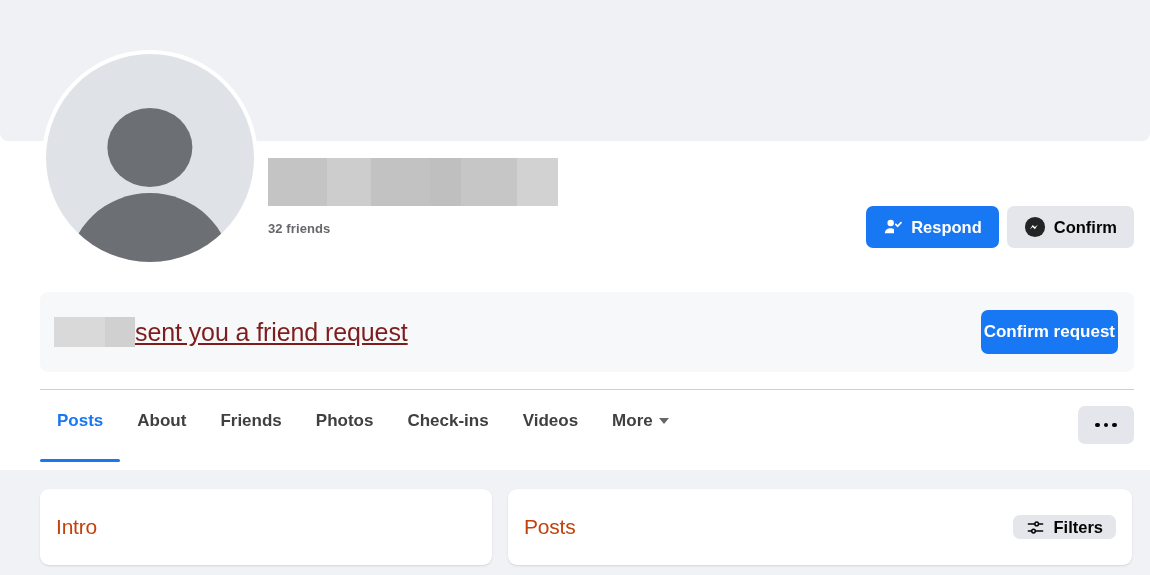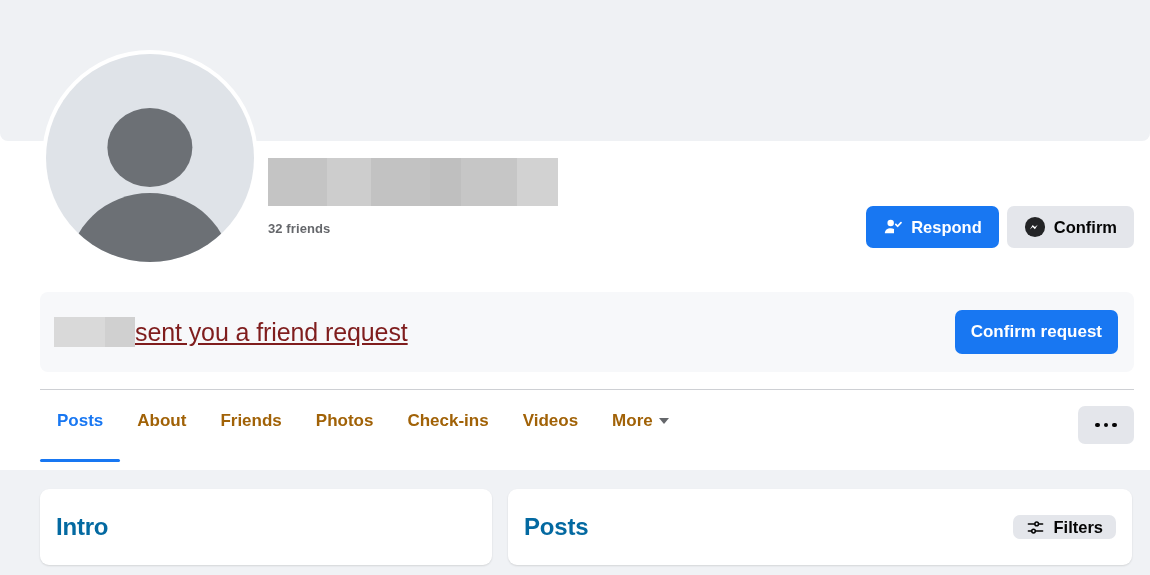--- a/index.html
+++ b/index.html
@@ -157,21 +157,21 @@
     letter-spacing: -.1px;
     text-decoration: underline;
   }
   .banner-actions {
     margin-left: auto;
     display: flex;
     gap: 8px;
   }
   .btn-request {
     height: 44px;
-    padding: 0 16px;
+    padding: 0 3px;
     font-size: 17px;
     border-radius: 7px;
   }
 
   
   .divider {
     position: absolute;
     left: 40px;
     top: 389px;
     width: 1094px;
@@ -192,21 +192,21 @@
   .tabs { display: flex; height: 100%; }
   .tab {
     position: relative;
     display: flex;
     align-items: center;
     gap: 6px;
     height: 100%;
     padding: 0 17px;
     font-size: 17px;
     font-weight: 600;
-    color: #a16207;
+    color: #404040;
     cursor: pointer;
     user-select: none;
     background: none;
     border: none;
     font-family: "Liberation Sans", sans-serif;
     line-height: 1;
     padding-bottom: 12px;
   }
   .tab.active { color: #1877f2; }
   .tab.active::after {
@@ -258,23 +258,23 @@
     border-radius: 9px;
     box-shadow: 0 1px 2px rgba(0,0,0,.12);
     height: 76px;
     display: flex;
     align-items: center;
     padding: 0 16px;
   }
   .card-intro { width: 452px; }
   .card-posts { width: 624px; }
   .card-title {
-    font-size: 24px;
-    font-weight: 700;
-    color: #0369a1;
+    font-size: 21px;
+    font-weight: 400;
+    color: #c2410c;
     letter-spacing: -.2px;
   }
   .filters-btn {
     margin-left: auto;
     display: inline-flex;
     align-items: center;
     gap: 8px;
     height: 24px;
     padding: 0 13px;
     background: #e4e6eb;

